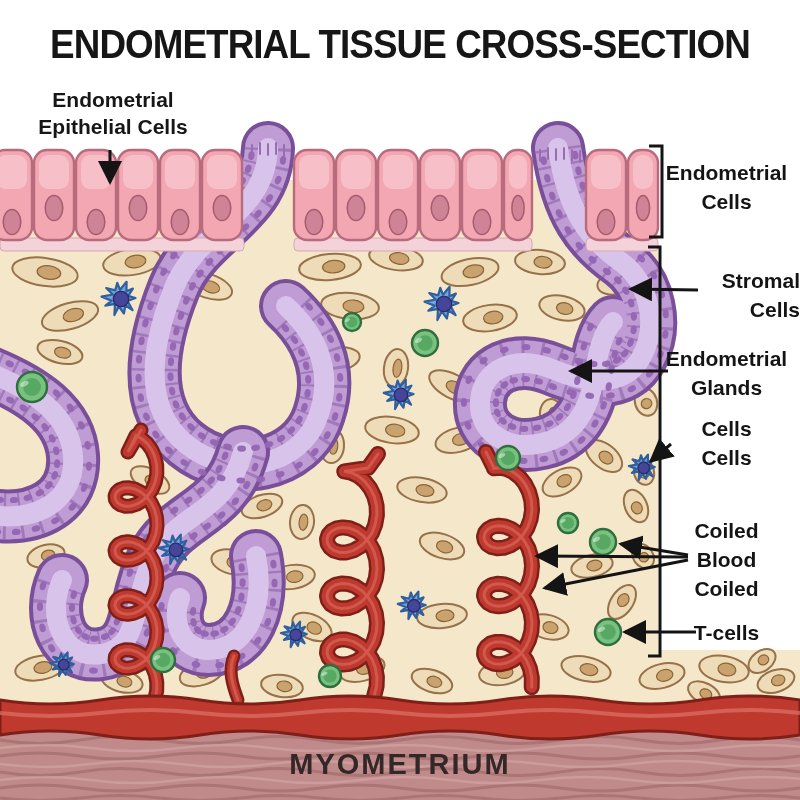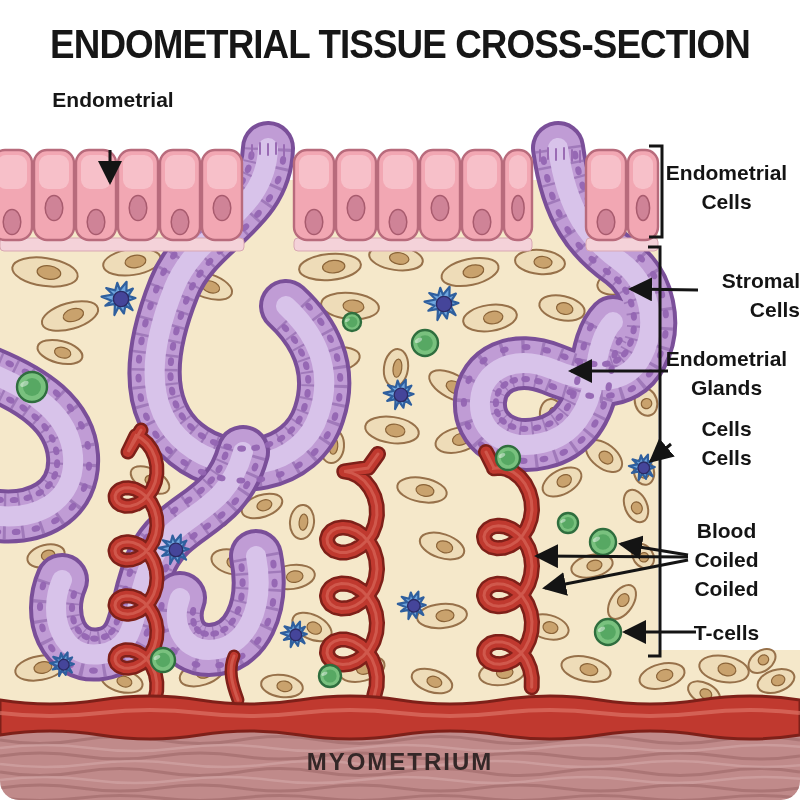--- a/index.html
+++ b/index.html
@@ -1,26 +1,26 @@
 <!DOCTYPE html>
 <html style="--stroma-bg: #f5e8ca; --gland-outline: #7a4f99; --gland-band: #c09cd5; --gland-lumen: #d8c3ea; --myo: #c08a8a;"><head>
 <meta charset="utf-8">
 <style>
   html,body{margin:0;padding:0;background:#ffffff;}
   #stage{position:relative;width:800px;height:800px;background:#fff;overflow:hidden;
-         font-family:"Liberation Sans","DejaVu Sans",sans-serif;color:#141414;border-radius:19px;}
+         font-family:"Liberation Sans","DejaVu Sans",sans-serif;color:#141414;}
   #art{position:absolute;left:0;top:0;}
   .lbl{position:absolute;text-align:center;color:#161616;}
   .lbl-title{left:0;right:0;top:22px;font-size:40px;font-weight:700;letter-spacing:-1px;
              transform:scaleX(.92);transform-origin:50% 50%;white-space:nowrap;}
   .lbl-ep{left:2px;top:86px;width:222px;font-size:21px;line-height:27px;font-weight:600;}
   .rlbl{position:absolute;left:653px;width:147px;text-align:center;font-size:21px;line-height:29px;font-weight:600;}
   .lbl-ec{top:158px;} .lbl-sc{top:266px;text-align:right;} .lbl-gl{top:344px;}
   .lbl-nk{top:414px;} .lbl-cb{top:516px;} .lbl-t{top:618px;}
-  .lbl-myo{left:0;right:0;top:748px;font-size:24px;font-weight:600;letter-spacing:2px;color:#342727;}
+  .lbl-myo{left:0;right:0;top:748px;font-size:29px;font-weight:600;letter-spacing:2px;color:#342727;}
   :root{
     --stroma-bg:#f5e8ca; --gland-outline:#7a4f99; --gland-band:#c09cd5; --gland-lumen:#d8c3ea;
     --gland-nucleus:#9465b2; --myo:#c08a8a;
   }
   .stroma-bg{fill:var(--stroma-bg);}
   .myo-fill{fill:var(--myo);}
   .gl-o{fill:none;stroke:var(--gland-outline);stroke-width:54;stroke-linecap:round;}
   .gl-b{fill:none;stroke:var(--gland-band);stroke-width:46;stroke-linecap:round;}
   .gl-s{fill:none;stroke:var(--gland-outline);stroke-width:46;stroke-dasharray:2.5 13.5;opacity:.45;}
   .gl-l{fill:none;stroke:var(--gland-lumen);stroke-width:20;stroke-linecap:round;}
@@ -761,39 +761,40 @@
       <path d="M688,560 L545,588" marker-end="url(#ah)"></path>
       <path d="M688,555 L621,544" marker-end="url(#ah)"></path>
       <path d="M696,632 L625,632" marker-end="url(#ah)"></path>
     </g>
   </svg>
 
   <div class="lbl lbl-title">ENDOMETRIAL TISSUE CROSS-SECTION</div>
 
   <div class="lbl lbl-ep">
     <div>Endometrial</div>
+    <div>Epithelial Cells</div>
   </div>
 
   <div class="rlbl lbl-ec">
     <div>Endometrial</div>
     <div>Cells</div>
   </div>
   <div class="rlbl lbl-sc">
     <div>Stromal</div>
     <div>Cells</div>
   </div>
   <div class="rlbl lbl-gl">
     <div>Endometrial</div>
     <div>Glands</div>
   </div>
   <div class="rlbl lbl-nk">
     <div>Cells</div>
     <div>Cells</div>
   </div>
   <div class="rlbl lbl-cb">
+    <div>Coiled</div>
     <div>Blood</div>
-    <div>Coiled</div>
     <div>Coiled</div>
   </div>
   <div class="rlbl lbl-t">T-cells</div>
 
   <div class="lbl lbl-myo">MYOMETRIUM</div>
 </div>
 
 </body></html>

